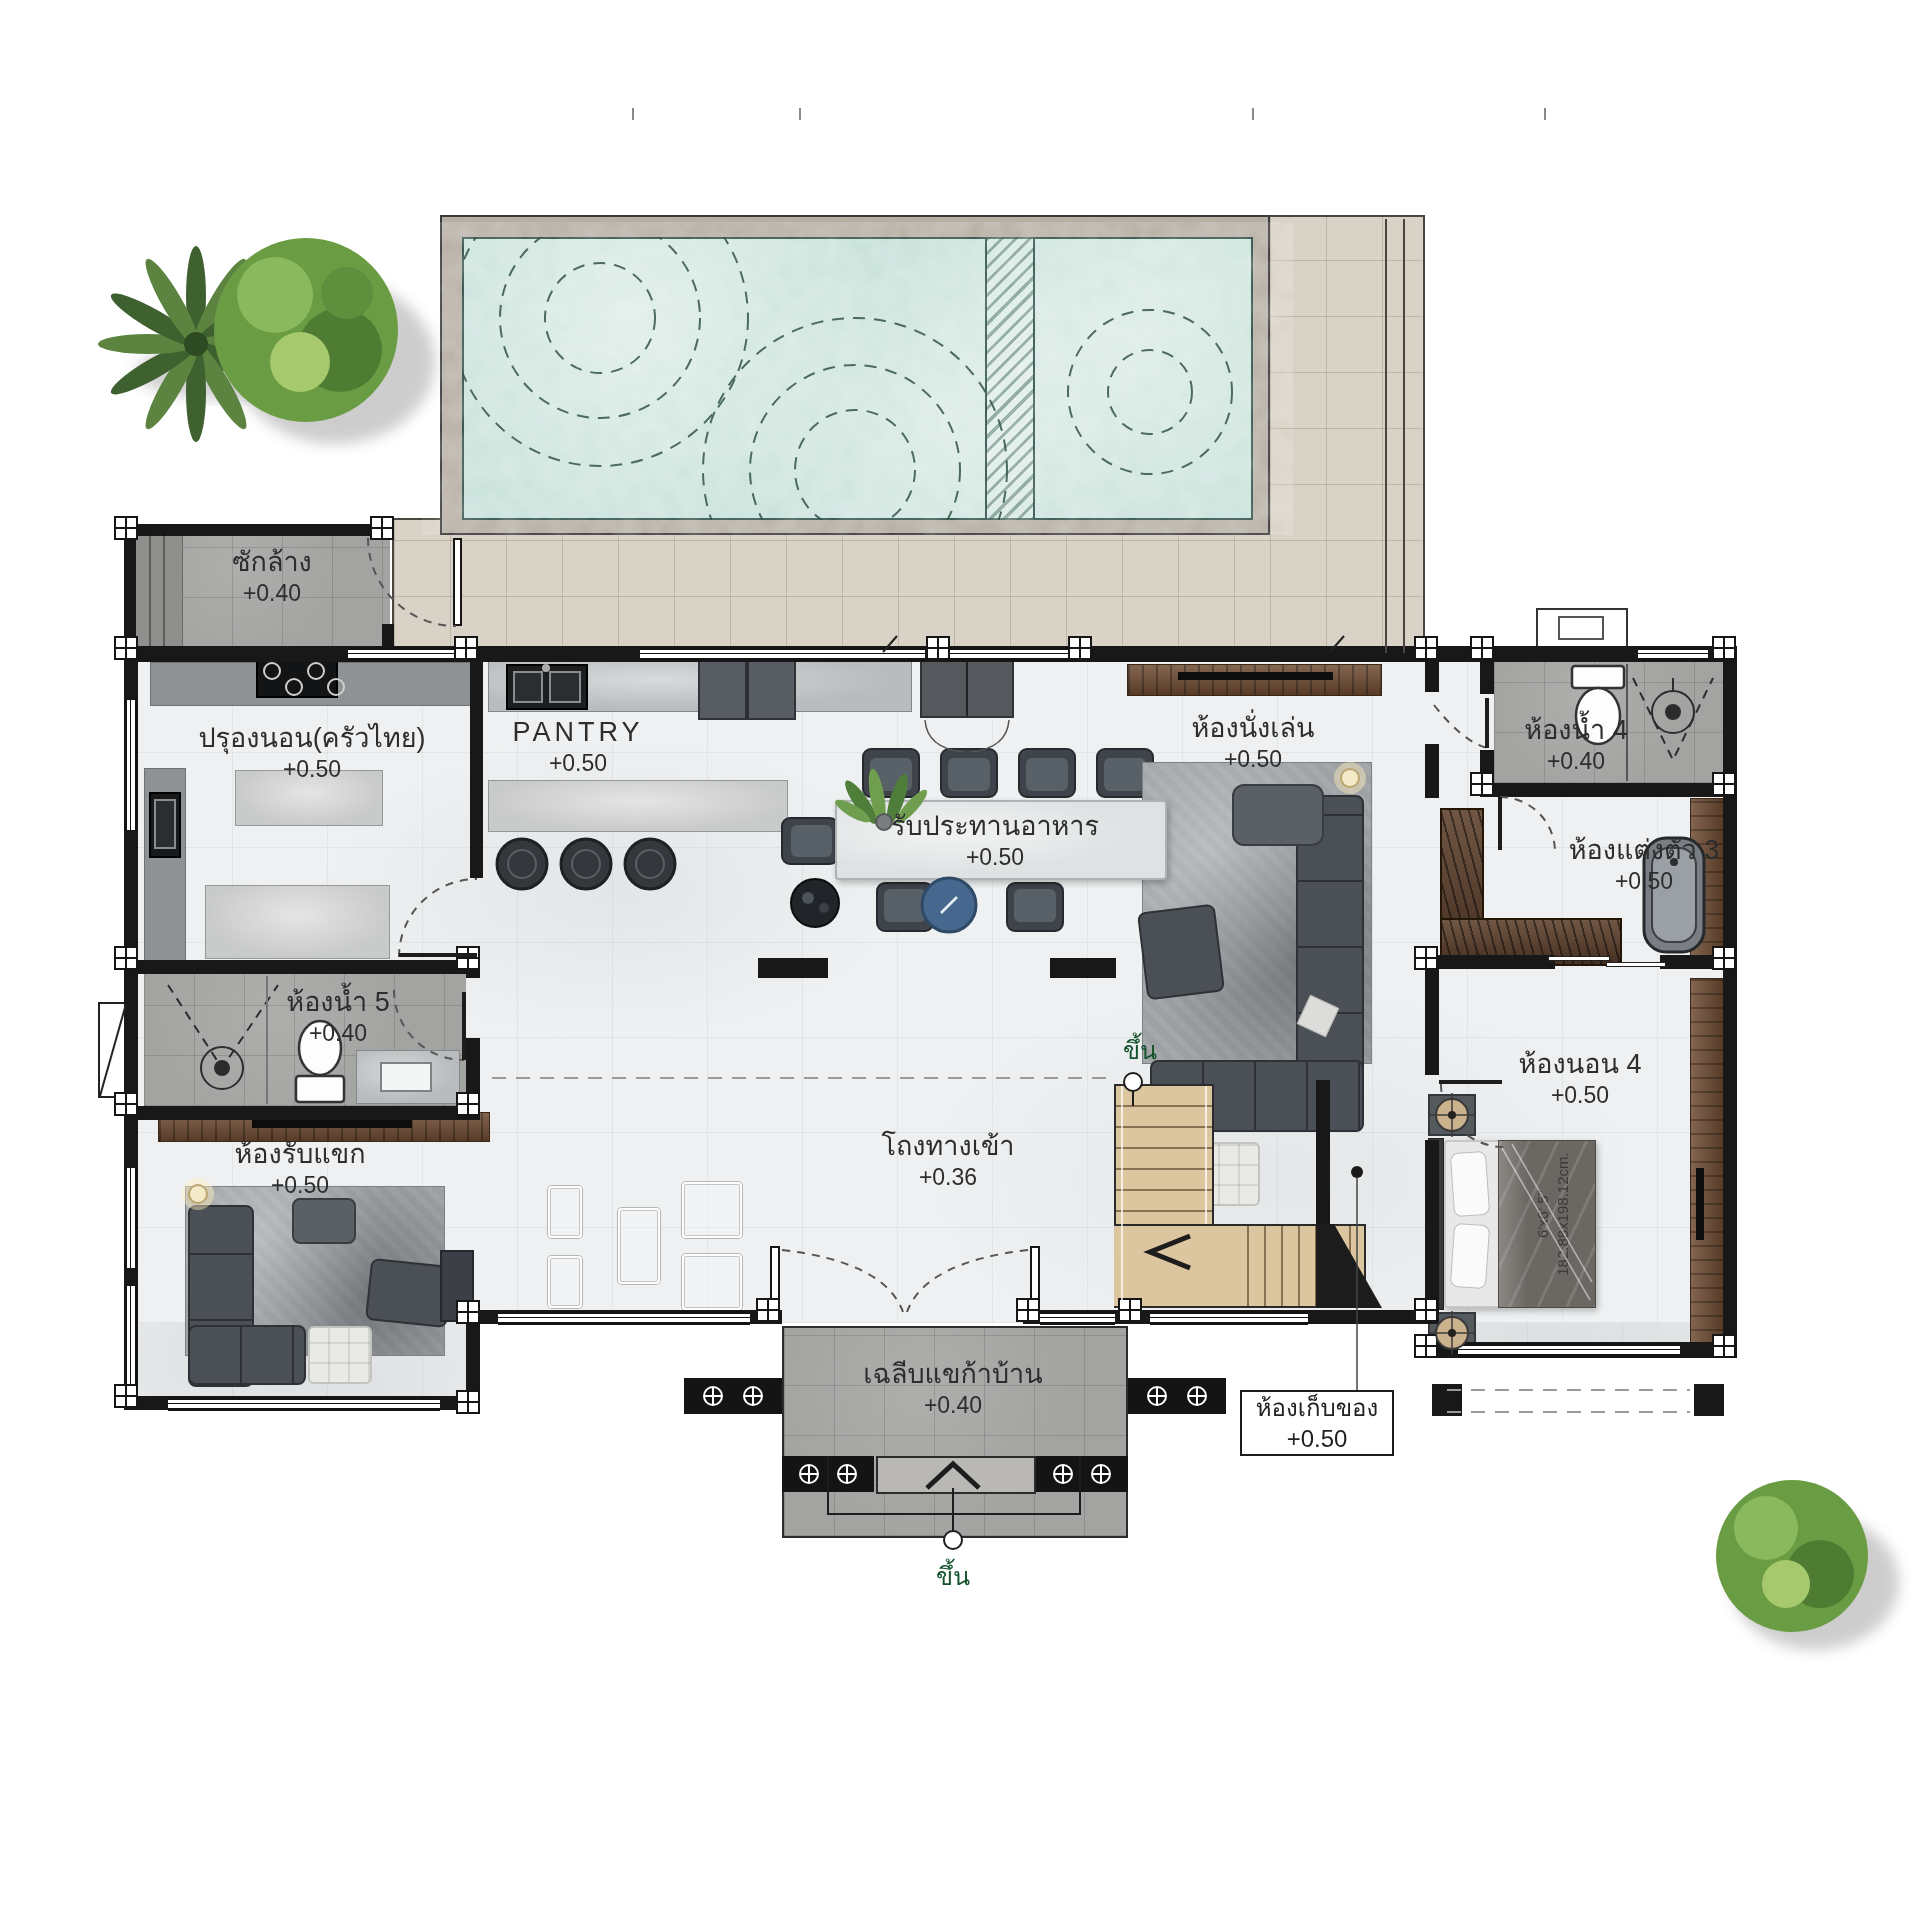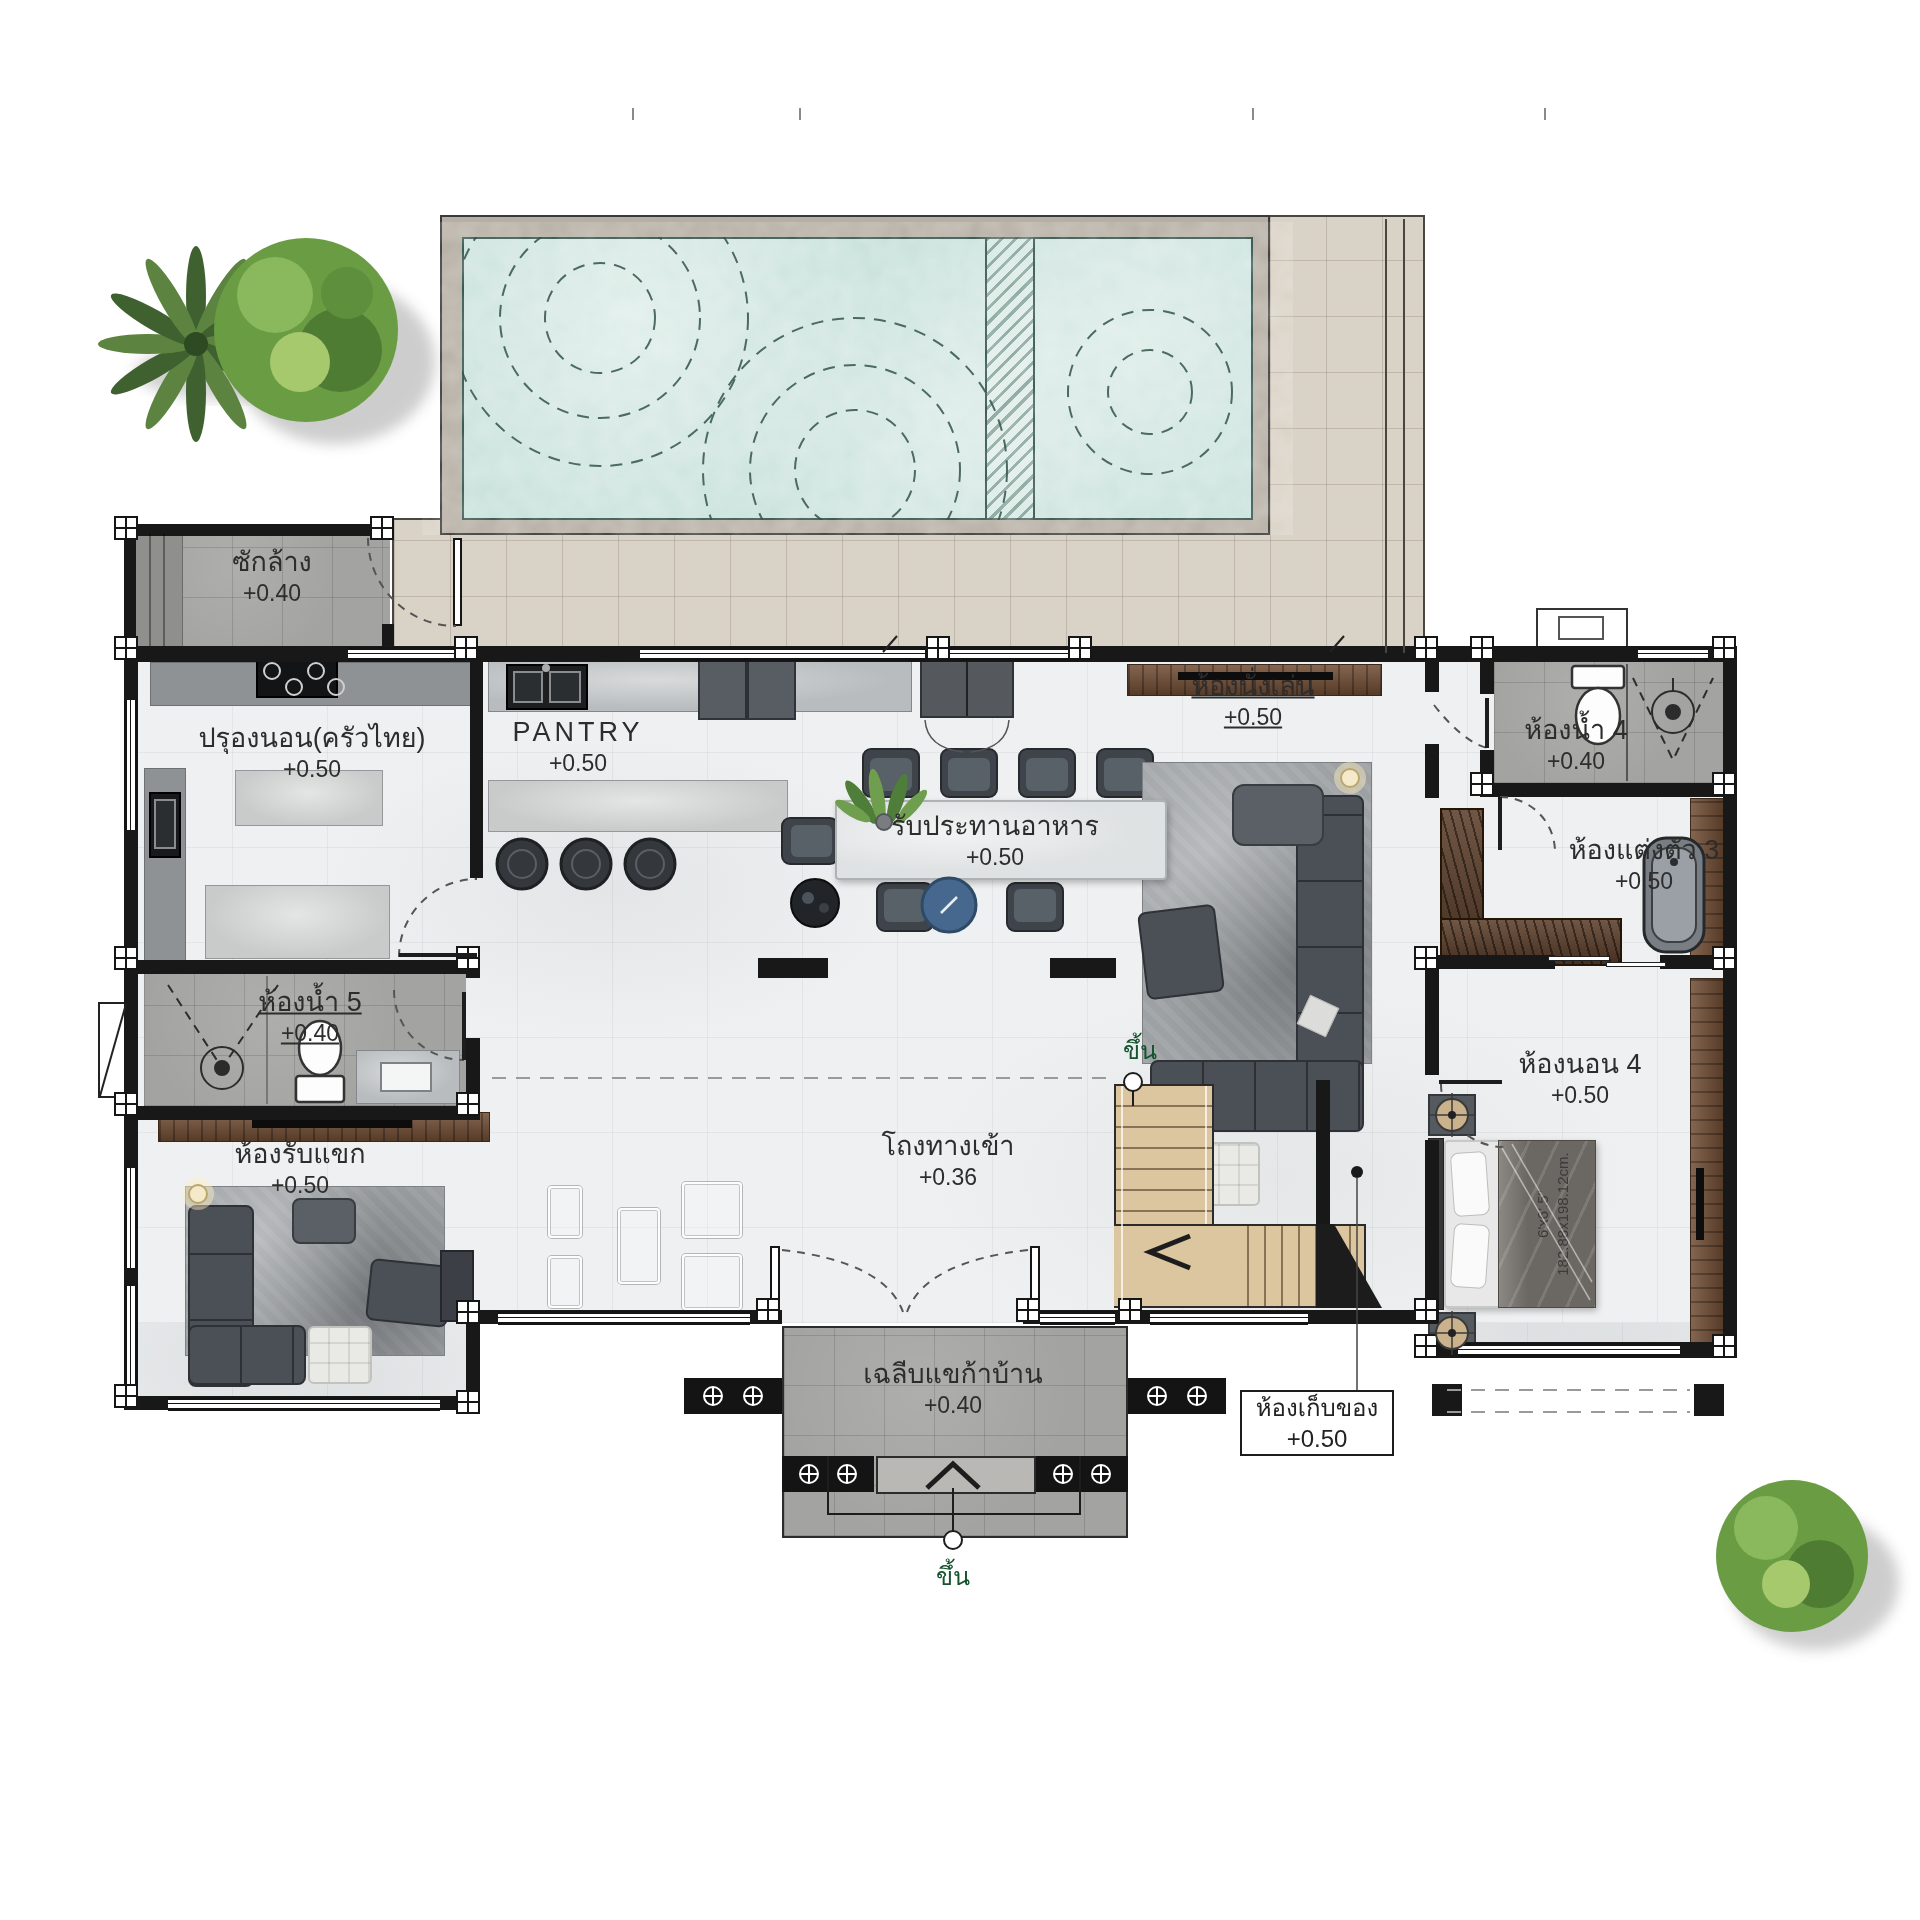--- a/index.html
+++ b/index.html
@@ -514,37 +514,37 @@
     <span class="el">+0.50</span>
   </div>
   <div class="room-label" style="left:578px;top:746px;">
     <span class="nm" style="letter-spacing:4px;">PANTRY</span>
     <span class="el">+0.50</span>
   </div>
   <div class="room-label" style="left:995px;top:840px;">
     <span class="nm">รับประทานอาหาร</span>
     <span class="el">+0.50</span>
   </div>
-  <div class="room-label" style="left:1253px;top:700px;text-decoration:underline;">
+  <div class="room-label" style="left:1253px;top:742px;">
     <span class="nm">ห้องนั่งเล่น</span>
     <span class="el">+0.50</span>
   </div>
   <div class="room-label" style="left:1576px;top:744px;">
     <span class="nm">ห้องน้ำ 4</span>
     <span class="el">+0.40</span>
   </div>
   <div class="room-label" style="left:1644px;top:864px;">
     <span class="nm">ห้องแต่งตัว 3</span>
     <span class="el">+0.50</span>
   </div>
   <div class="room-label" style="left:1580px;top:1078px;">
     <span class="nm">ห้องนอน 4</span>
     <span class="el">+0.50</span>
   </div>
-  <div class="room-label" style="left:310px;top:1016px;text-decoration:underline;">
+  <div class="room-label" style="left:338px;top:1016px;">
     <span class="nm">ห้องน้ำ 5</span>
     <span class="el">+0.40</span>
   </div>
   <div class="room-label" style="left:300px;top:1168px;">
     <span class="nm">ห้องรับแขก</span>
     <span class="el">+0.50</span>
   </div>
   <div class="room-label" style="left:948px;top:1160px;">
     <span class="nm">โถงทางเข้า</span>
     <span class="el">+0.36</span>

